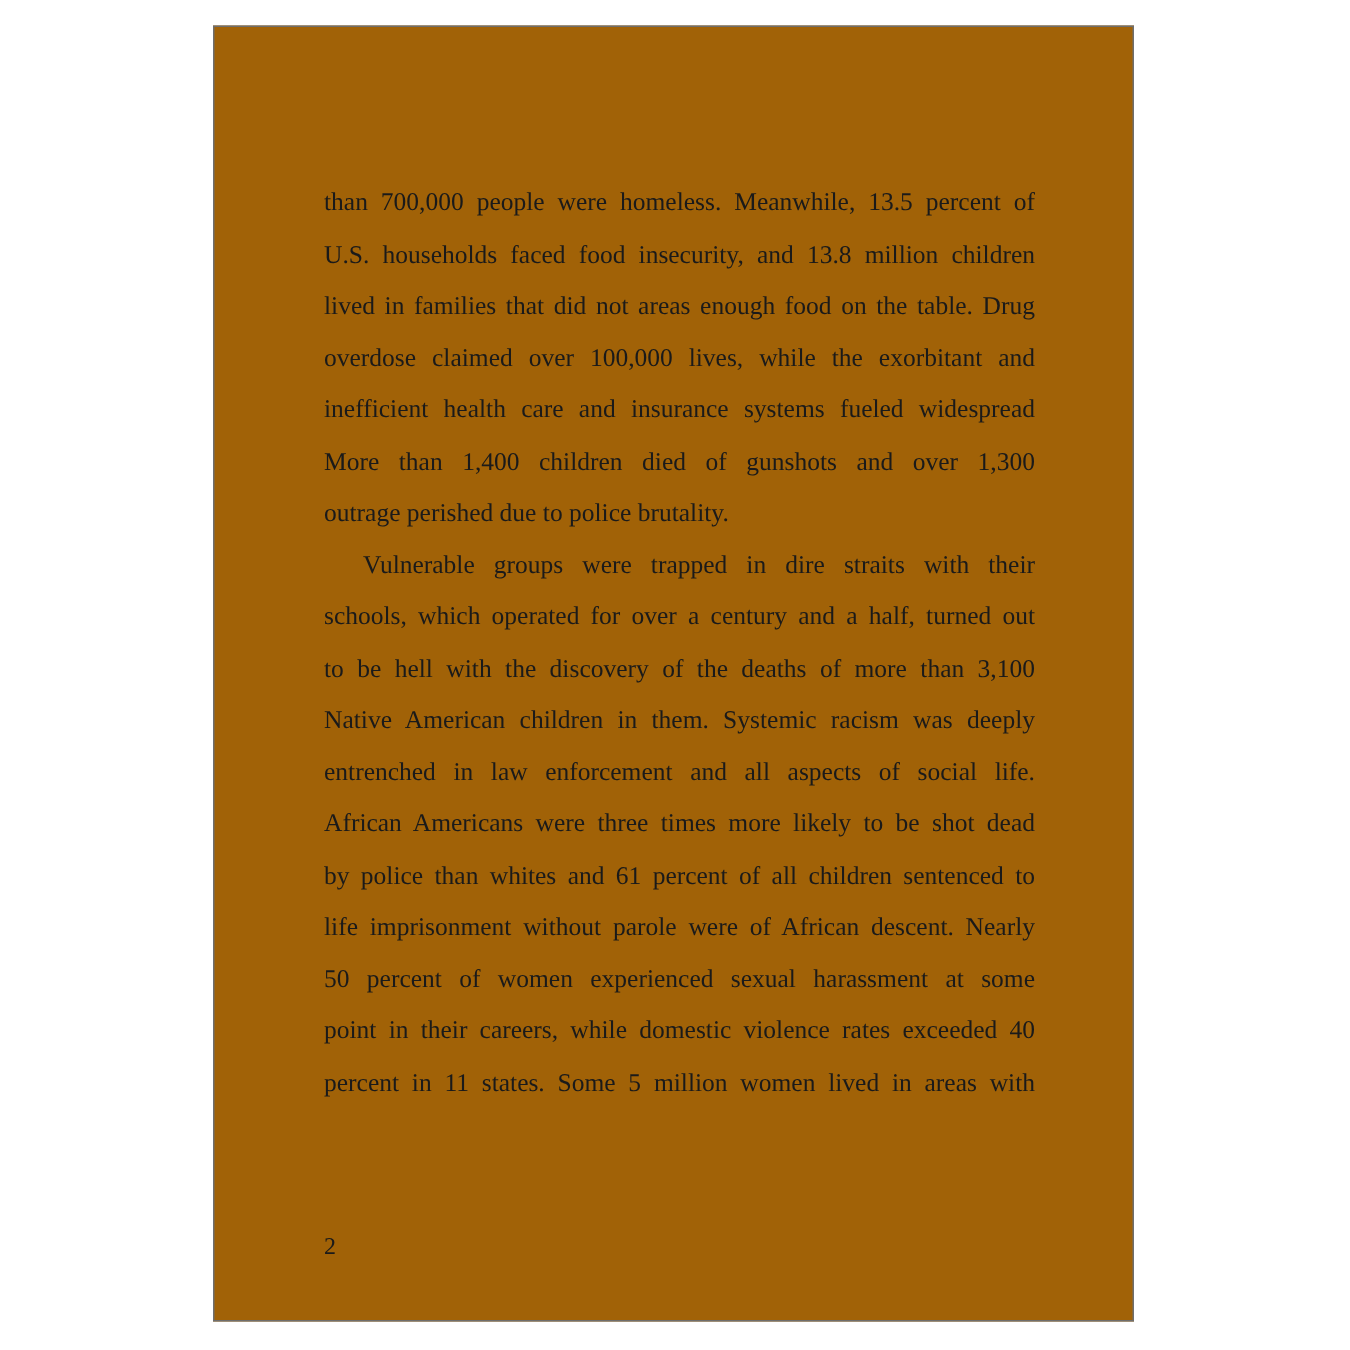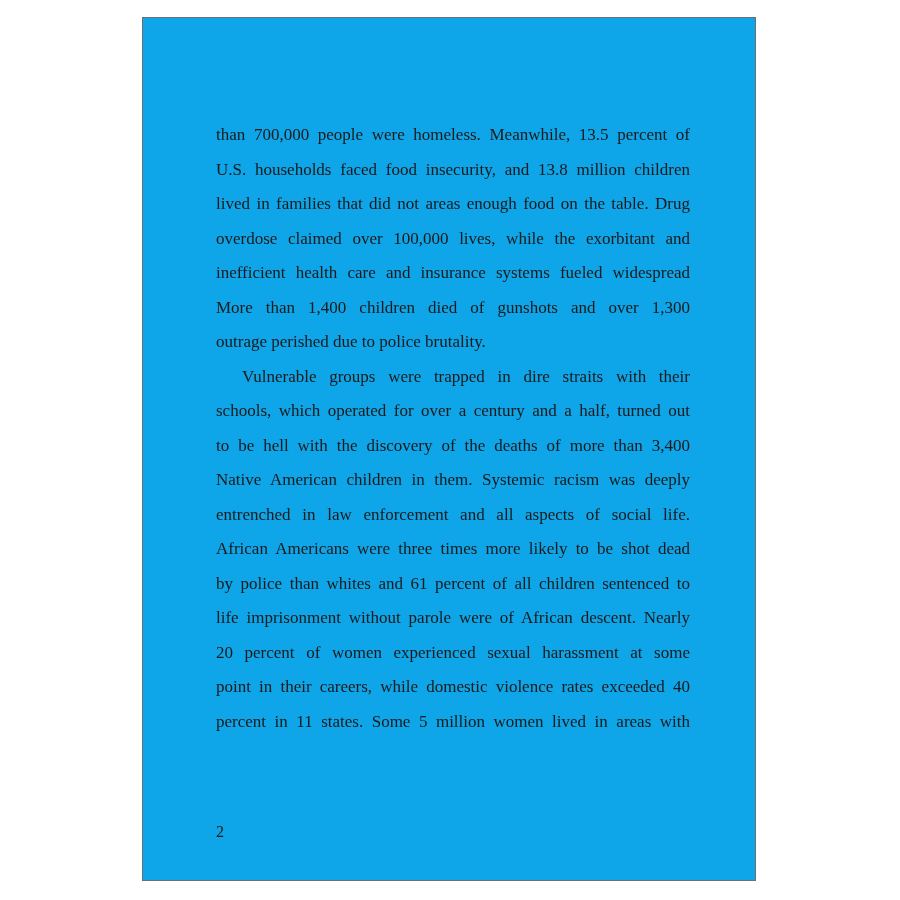--- a/index.html
+++ b/index.html
@@ -14,21 +14,21 @@
       overflow: hidden;
     }
     .page {
       position: absolute;
       left: 142px;
       top: 17px;
       width: 614px;
       height: 864px;
       border: 1px solid #6e6e6e;
       box-sizing: border-box;
-      background: #0ea5e9;
+      background: #a16207;
     }
     .text-block {
       position: absolute;
       left: 73px;
       top: 100px;
       width: 474px;
       font-family: "Liberation Serif", "DejaVu Serif", serif;
       font-size: 17px;
       color: #1a1a1a;
       line-height: 34.5px;
@@ -69,25 +69,25 @@
       <span class="line">U.S. households faced food insecurity, and 13.8 million children</span>
       <span class="line">lived in families that did not areas enough food on the table. Drug</span>
       <span class="line">overdose claimed over 100,000 lives, while the exorbitant and</span>
       <span class="line">inefficient health care and insurance systems fueled widespread</span>
       <span class="line">More than 1,400 children died of gunshots and over 1,300</span>
       <span class="line last">outrage perished due to police brutality.</span>
     </p>
     <p class="para">
       <span class="line indent">Vulnerable groups were trapped in dire straits with their</span>
       <span class="line">schools, which operated for over a century and a half, turned out</span>
-      <span class="line">to be hell with the discovery of the deaths of more than 3,400</span>
+      <span class="line">to be hell with the discovery of the deaths of more than 3,100</span>
       <span class="line">Native American children in them. Systemic racism was deeply</span>
       <span class="line">entrenched in law enforcement and all aspects of social life.</span>
       <span class="line">African Americans were three times more likely to be shot dead</span>
       <span class="line">by police than whites and 61 percent of all children sentenced to</span>
       <span class="line">life imprisonment without parole were of African descent. Nearly</span>
-      <span class="line">20 percent of women experienced sexual harassment at some</span>
+      <span class="line">50 percent of women experienced sexual harassment at some</span>
       <span class="line">point in their careers, while domestic violence rates exceeded 40</span>
       <span class="line">percent in 11 states. Some 5 million women lived in areas with</span>
     </p>
   </div>
   <div class="page-number">2</div>
 </div>
 
 </body></html>

